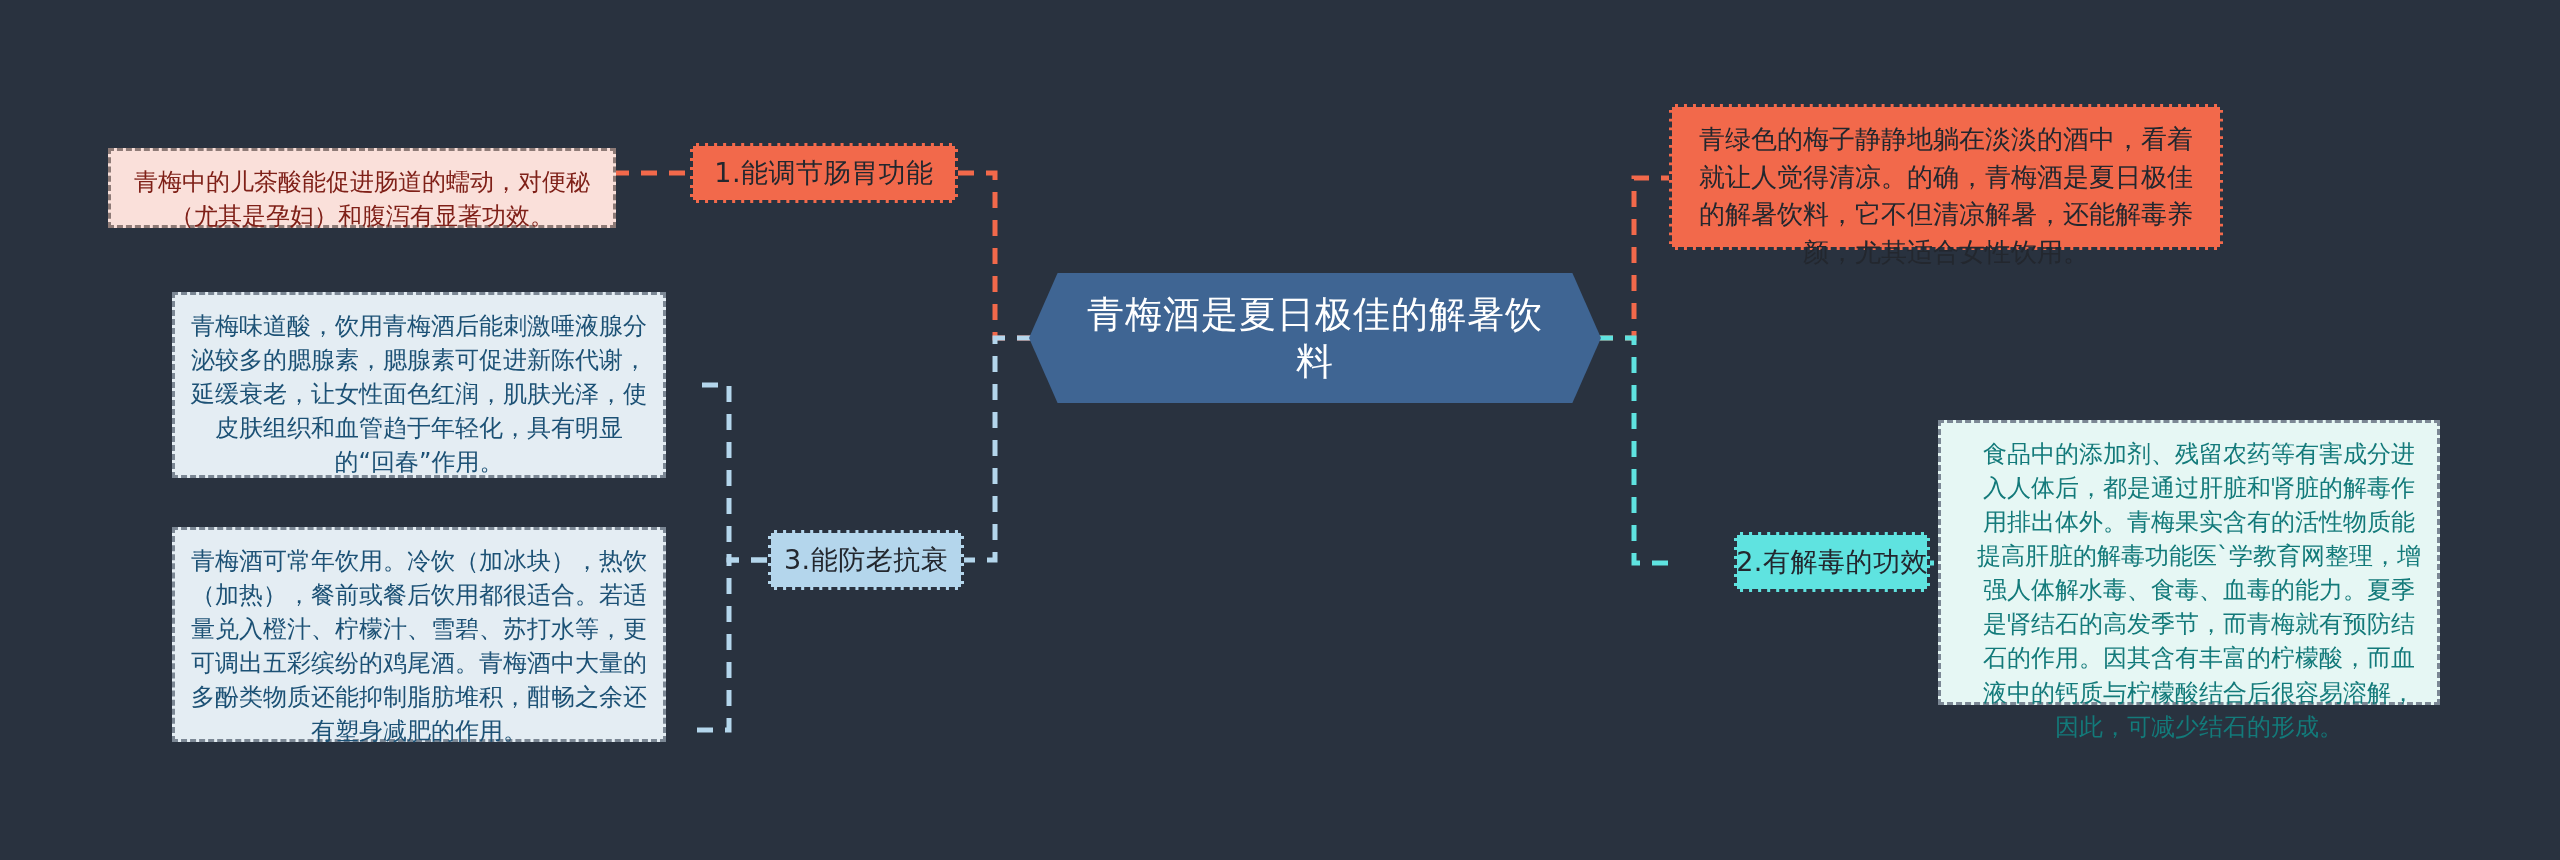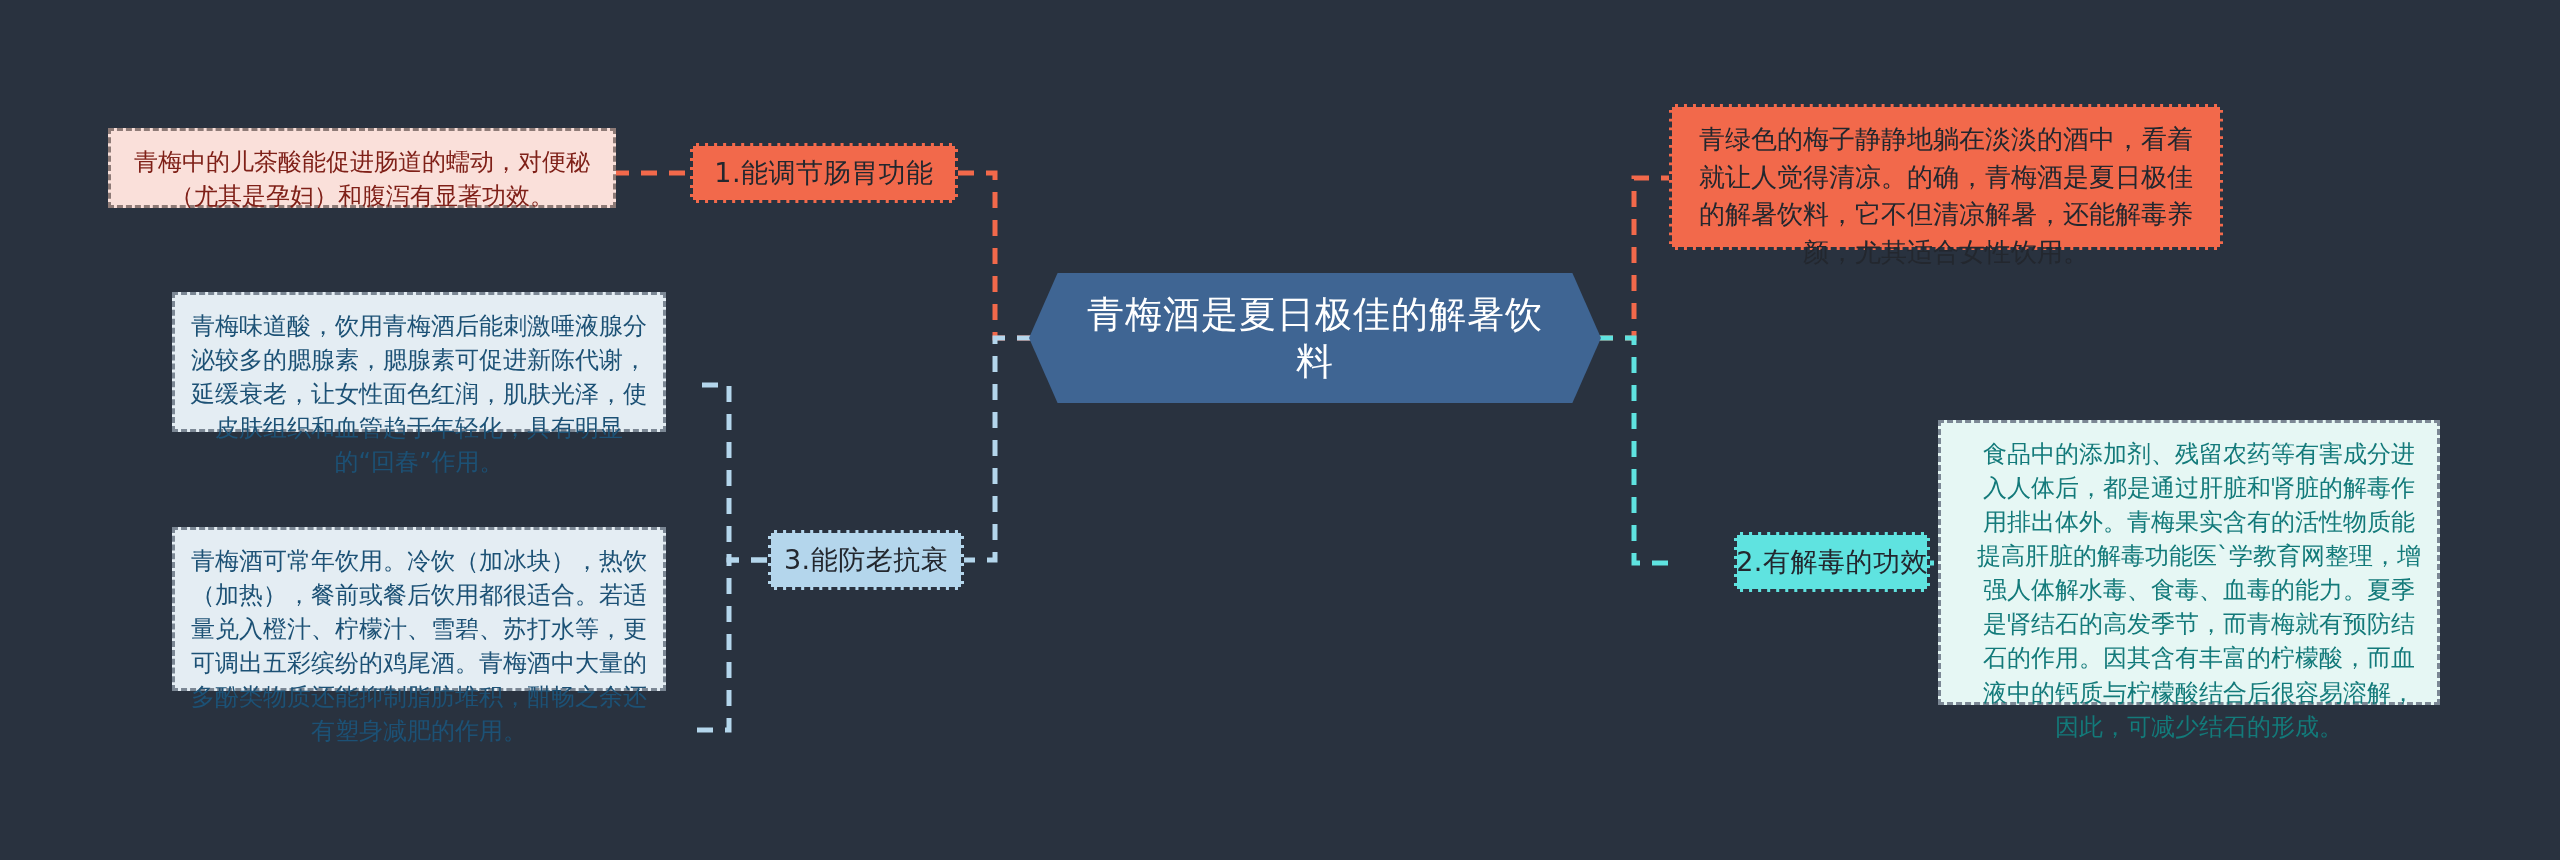--- a/index.html
+++ b/index.html
@@ -128,39 +128,39 @@
 
 <div id="center-node">
   <div class="hex"></div>
   <div class="hex-label">青梅酒是夏日极佳的解暑饮料</div>
 </div>
 
 <div class="node chip chip-1" style="left:690px; top:143px; width:268px; height:60px;">
   <span>1.能调节肠胃功能</span>
 </div>
 
-<div class="node block block-pink" style="left:108px; top:128px; width:508px; height:80px;">
+<div class="node block block-pink" style="left:108px; top:148px; width:508px; height:80px;">
   <span>青梅中的儿茶酸能促进肠道的蠕动，对便秘（尤其是孕妇）和腹泻有显著功效。</span>
 </div>
 
 <div class="node block block-orange" style="left:1669px; top:104px; width:554px; height:146px;">
   <span>青绿色的梅子静静地躺在淡淡的酒中，看着就让人觉得清凉。的确，青梅酒是夏日极佳的解暑饮料，它不但清凉解暑，还能解毒养颜，尤其适合女性饮用。</span>
 </div>
 
 <div class="node chip chip-2" style="left:1734px; top:532px; width:196px; height:60px;">
   <span>2.有解毒的功效</span>
 </div>
 
 <div class="node block block-mint" style="left:1938px; top:420px; width:502px; height:285px;">
   <span>食品中的添加剂、残留农药等有害成分进入人体后，都是通过肝脏和肾脏的解毒作用排出体外。青梅果实含有的活性物质能提高肝脏的解毒功能医`学教育网整理，增强人体解水毒、食毒、血毒的能力。夏季是肾结石的高发季节，而青梅就有预防结石的作用。因其含有丰富的柠檬酸，而血液中的钙质与柠檬酸结合后很容易溶解，因此，可减少结石的形成。</span>
 </div>
 
 <div class="node chip chip-3" style="left:768px; top:530px; width:196px; height:60px;">
   <span>3.能防老抗衰</span>
 </div>
 
-<div class="node block block-steel" style="left:172px; top:292px; width:494px; height:140px;">
+<div class="node block block-steel" style="left:172px; top:292px; width:494px; height:186px;">
   <span>青梅味道酸，饮用青梅酒后能刺激唾液腺分泌较多的腮腺素，腮腺素可促进新陈代谢，延缓衰老，让女性面色红润，肌肤光泽，使皮肤组织和血管趋于年轻化，具有明显的“回春”作用。</span>
 </div>
 
-<div class="node block block-steel" style="left:172px; top:527px; width:494px; height:164px;">
+<div class="node block block-steel" style="left:172px; top:527px; width:494px; height:215px;">
   <span>青梅酒可常年饮用。冷饮（加冰块），热饮（加热），餐前或餐后饮用都很适合。若适量兑入橙汁、柠檬汁、雪碧、苏打水等，更可调出五彩缤纷的鸡尾酒。青梅酒中大量的多酚类物质还能抑制脂肪堆积，酣畅之余还有塑身减肥的作用。</span>
 </div>
 
 </body></html>

